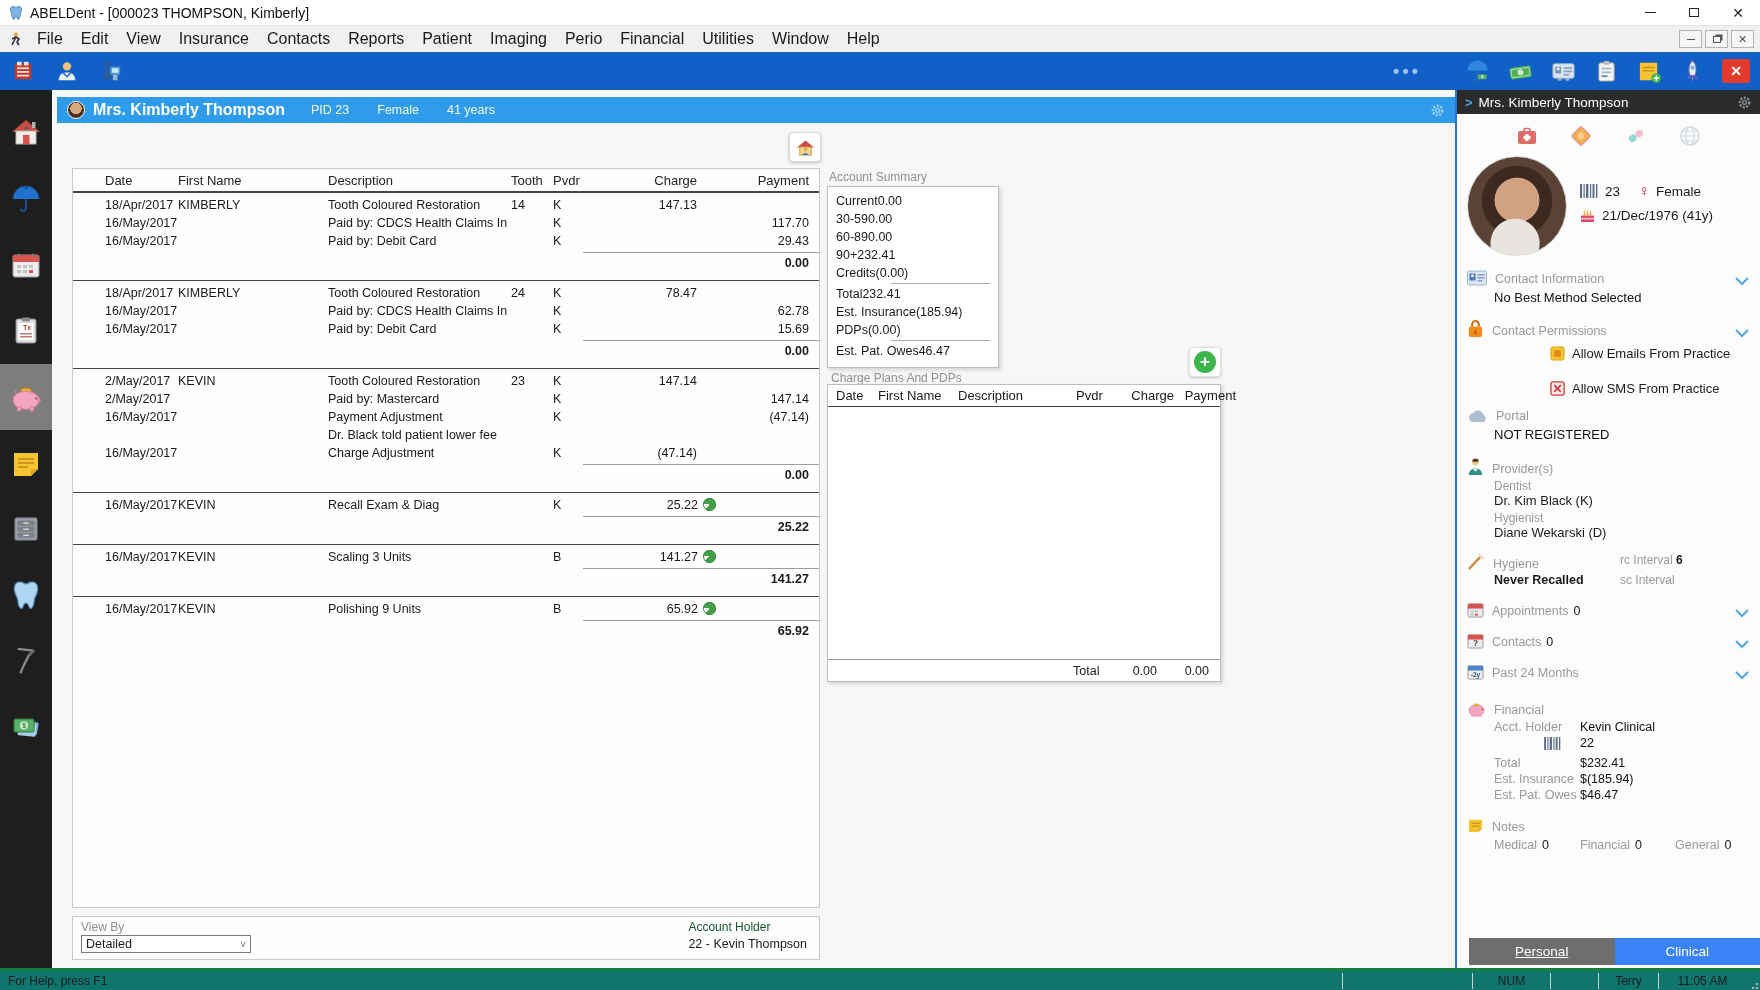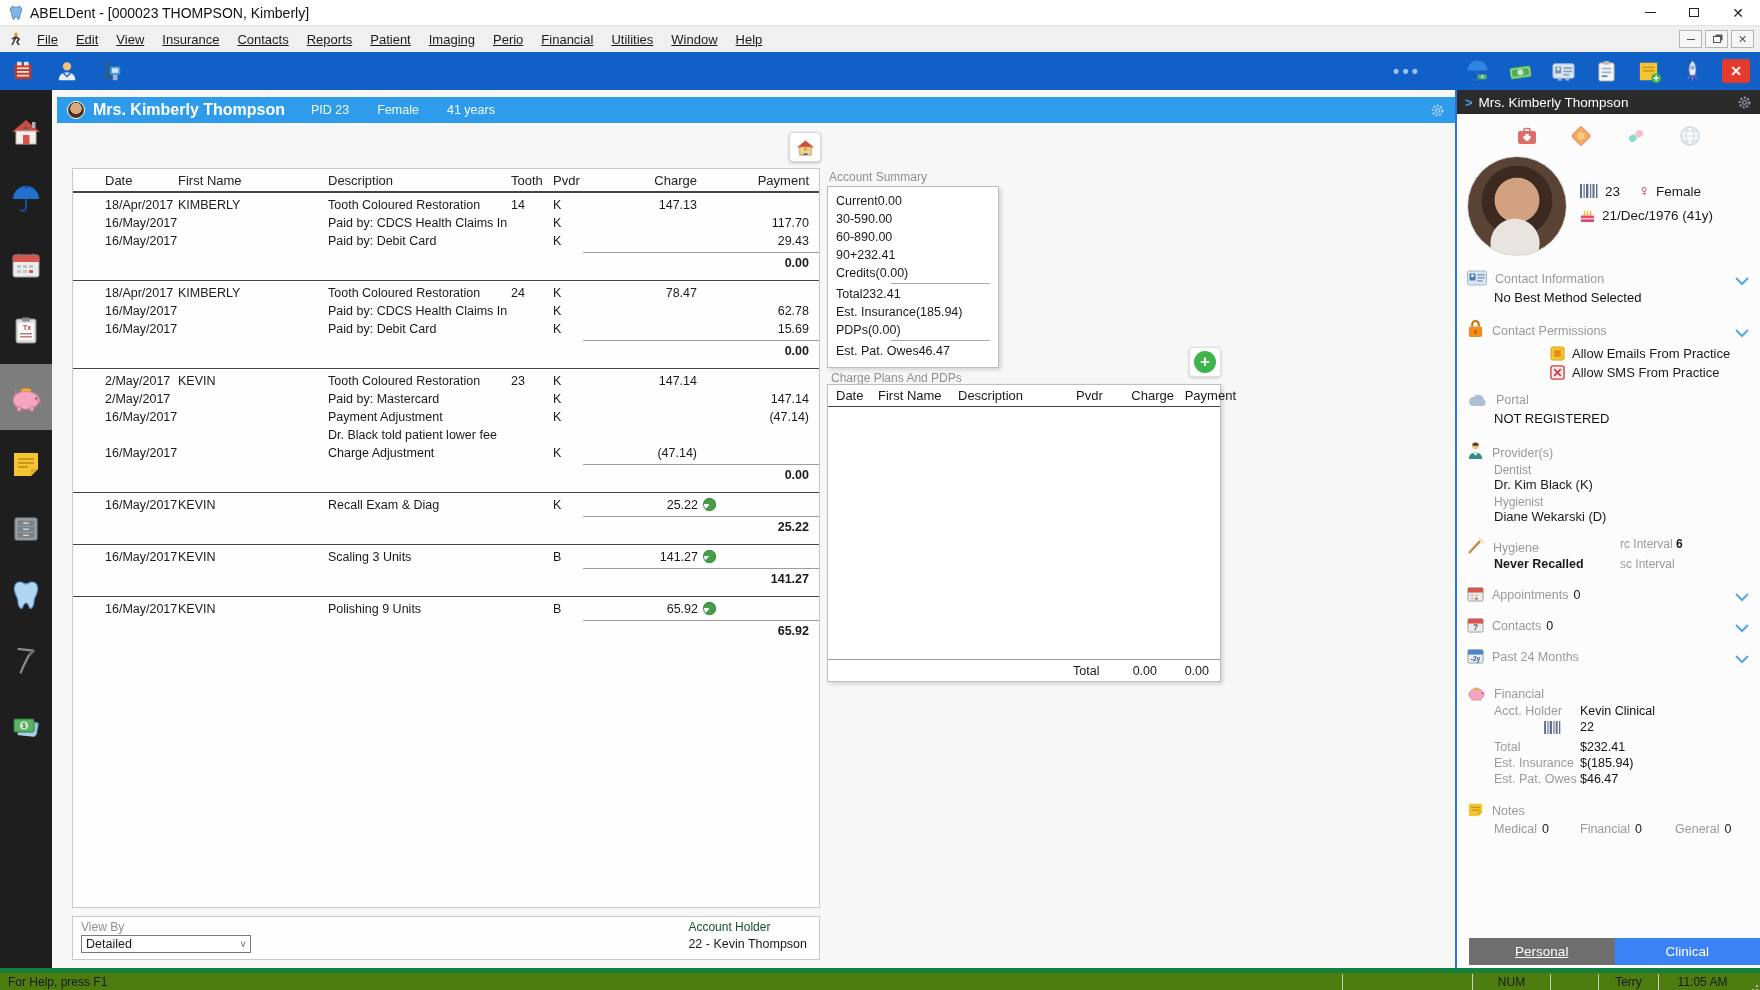--- a/index.html
+++ b/index.html
@@ -12,21 +12,21 @@
   .titlebar .title { font-size:14px; color:#111; }
   .win-controls { margin-left:auto; display:flex; }
   .win-btn { width:44px; height:25px; display:flex; align-items:center; justify-content:center; }
   .glyph-min { width:11px; height:0; border-top:1.6px solid #222; }
   .glyph-max { width:10px; height:9px; border:1.4px solid #222; }
   .glyph-close { font-size:14px; color:#222; line-height:1; }
 
   
   .menubar { height:26px; background:#f0f0f0; display:flex; align-items:center; padding-left:4px; }
   .menu-appicon { width:16px; height:16px; margin:0 4px; }
-  .menu-item { font-size:13px; padding:3px 9px; color:#1a1a1a;text-decoration:underline; }
+  .menu-item { font-size:16px; padding:3px 9px; color:#1a1a1a; }
   .mdi-controls { margin-left:auto; display:flex; gap:3px; margin-right:6px; }
   .mdi-btn { width:23px; height:18px; border:1px solid #b4b4b4; background:#f6f6f6; display:flex; align-items:center; justify-content:center; }
   .mdi-min { width:8px; height:0; border-top:1.6px solid #555; }
   .mdi-rest { width:8px; height:7px; border:1.2px solid #555; box-shadow:2px -2px 0 -0.5px #555; }
   .mdi-x { font-size:11px; color:#555; line-height:1; }
 
   
   .bluebar { height:38px; background:#1160c8; display:flex; align-items:center; padding:0 10px; }
   .tb-left { display:flex; gap:18px; align-items:center; }
   .tb-right { margin-left:auto; display:flex; gap:17px; align-items:center; }
@@ -108,39 +108,39 @@
      background:radial-gradient(circle at 48% 88%, #e8e4df 0 24%, transparent 25%),
                 radial-gradient(circle at 50% 44%, #d2a182 0 30%, transparent 31%),
                 radial-gradient(circle at 50% 45%, #3c2a20 0 48%, #5a4334 49% 100%); border:1px solid #ddd; }
   .pinfo { margin-left:12px; margin-top:26px; font-size:13.5px; }
   .pinfo .row { display:flex; align-items:center; margin-bottom:8px; gap:6px; }
   .female-sym { color:#c2185b; font-size:16px; font-weight:bold; margin-left:12px; }
   .sec { display:flex; align-items:flex-end; padding:4px 10px 2px 10px; }
   .sec .lbl { color:#9a9a9a; font-size:12.5px; margin-left:8px; }
   .sec .chevd { margin-left:auto; }
   .sec-val { padding:2px 10px 4px 37px; font-size:13px; color:#111; }
-  .perm-row { display:flex; align-items:center; gap:7px; padding:2px 10px 2px 93px; font-size:13px; }
+  .perm-row { display:flex; align-items:center; gap:7px; padding:2px 10px 2px 93px; font-size:13px;margin-top:16px; }
   .sub-gray { color:#9a9a9a; font-size:12px; padding:1px 10px 0 37px; }
   .sub-val { font-size:13px; padding:0 10px 2px 37px; }
   .hyg-wrap { position:relative; }
   .hyg-right { position:absolute; left:163px; top:4px; font-size:12px; }
   .hyg-right .g { color:#9a9a9a; }
   .fin-row { display:flex; padding:1px 10px 1px 37px; font-size:12.5px; }
   .fin-row .fl { width:86px; color:#9a9a9a; }
   .fin-row .fv { color:#111; }
   .notes-row { display:flex; padding:2px 10px 0 37px; font-size:12.5px; }
   .notes-row .pair { display:flex; gap:5px; }
   .notes-row .g { color:#9a9a9a; }
   .rb-tabs { position:absolute; bottom:3px; left:12px; right:0; height:27px; display:flex; }
   .tab { flex:1; display:flex; align-items:center; justify-content:center; color:#fff; font-size:13.5px; }
   .tab.personal { background:#6e6e6e; text-decoration:underline; }
   .tab.clinical { background:#3b82f6; }
 
   
-  .statusbar { position:absolute; bottom:0; left:0; right:0; height:22px; background:#4d7c0f; border-top:5px solid #15803d; display:flex; align-items:center; font-size:12px;gap:6px; }
+  .statusbar { position:absolute; bottom:0; left:0; right:0; height:22px; background:#0f766e; border-top:3px solid #15803d; display:flex; align-items:center; font-size:12px;gap:6px; }
   .sb-help { padding-left:8px; }
   .sb-right { margin-left:auto; display:flex; height:100%; align-items:center; }
   .sb-cell { height:16px; border-left:1px solid #cfcfcf; display:flex; align-items:center; justify-content:center; }
   .grip { width:14px; height:100%; background:
      radial-gradient(circle at 11px 17px, #b0b0b0 1.2px, transparent 1.6px),
      radial-gradient(circle at 7px 17px, #b0b0b0 1.2px, transparent 1.6px),
      radial-gradient(circle at 11px 13px, #b0b0b0 1.2px, transparent 1.6px); }
 
   svg { display:block; }
 </style>

